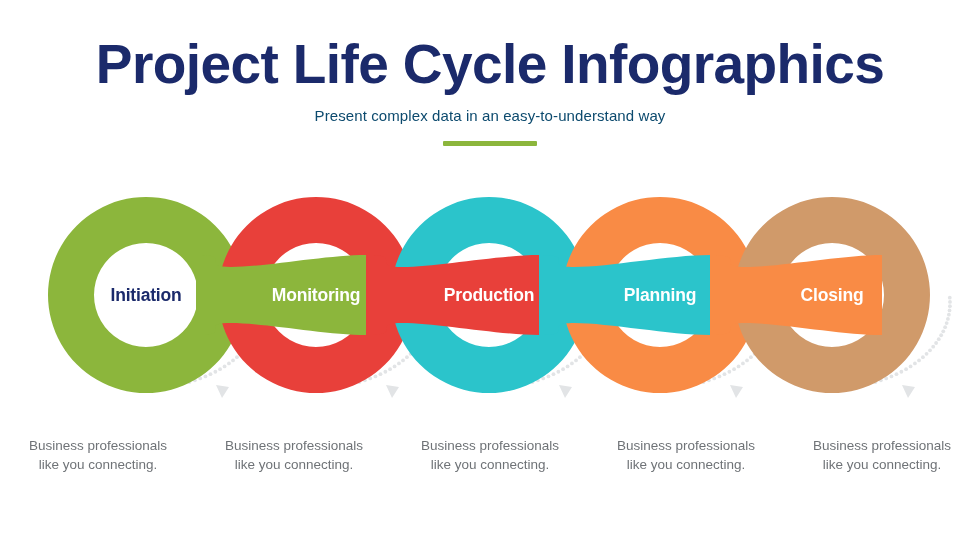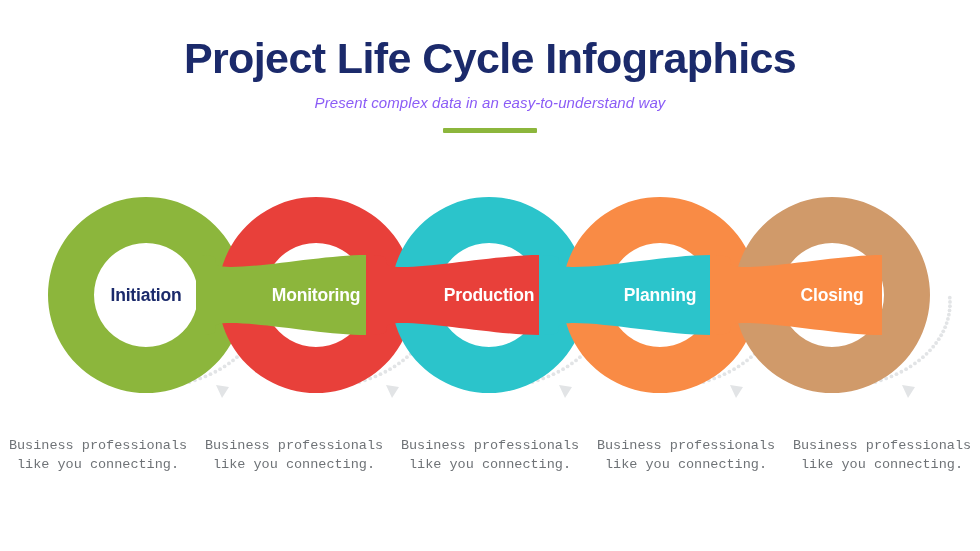--- a/index.html
+++ b/index.html
@@ -23,21 +23,21 @@
 
   
   #header {
     position: absolute;
     left: 0;
     top: 36px;
     width: 980px;
     text-align: center;
   }
   #title {
-    font-size: 43px;
+    font-size: 55px;
     font-weight: bold;
     color: #1b2a6b;
     letter-spacing: -0.6px;
     line-height: 1.05;
     margin: 0;
     white-space: nowrap;
   }
   #subtitle {
     font-size: 15px;
     color: #6f7377;
@@ -81,37 +81,36 @@
     left: 0;
     top: 436px;
     width: 980px;
     display: flex;
   }
   .caption-cell {
     flex: 1 1 0;
     text-align: center;
     padding: 0 6px;
     box-sizing: border-box;
-    font-family: Liberation Mono, monospace;
   }
   .caption-text {
     font-size: 13.5px;
     line-height: 1.42;
     color: #6f7377;
     white-space: pre-line;
   }
 </style>
 </head>
 <body>
 
 <div id="slide">
 
   <div id="header">
     <div id="title" style="color: rgb(27, 42, 107);">Project Life Cycle Infographics</div>
-    <div id="subtitle" style="color: #8b5cf6; font-style: italic;">Present complex data in an easy-to-understand way</div>
+    <div id="subtitle" style="color: #0c4a6e;">Present complex data in an easy-to-understand way</div>
     <div id="accent-bar" style="background: rgb(140, 182, 60);"></div>
   </div>
 
   <div id="diagram-wrap">
     <svg id="chain-svg" viewBox="0 0 980 250">
       <defs>
 
         <clipPath id="hole-0">
             <circle cx="146" cy="120" r="52"></circle>
           </clipPath>

